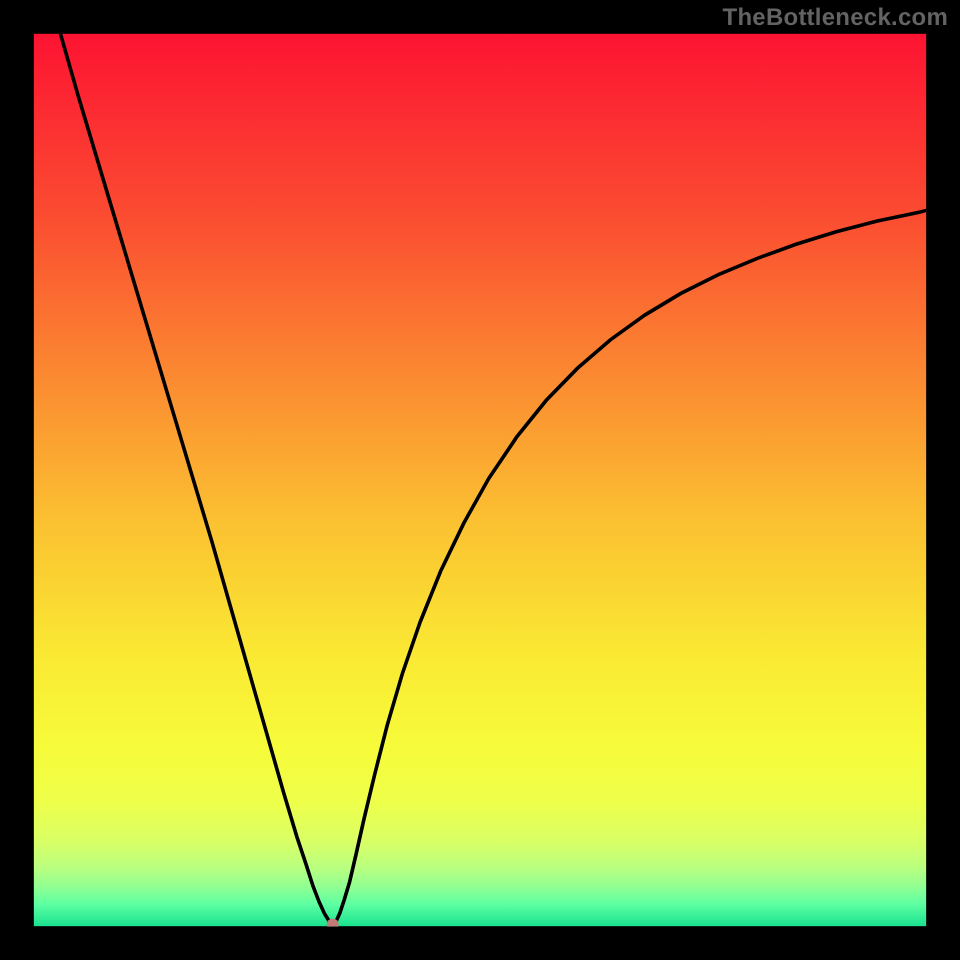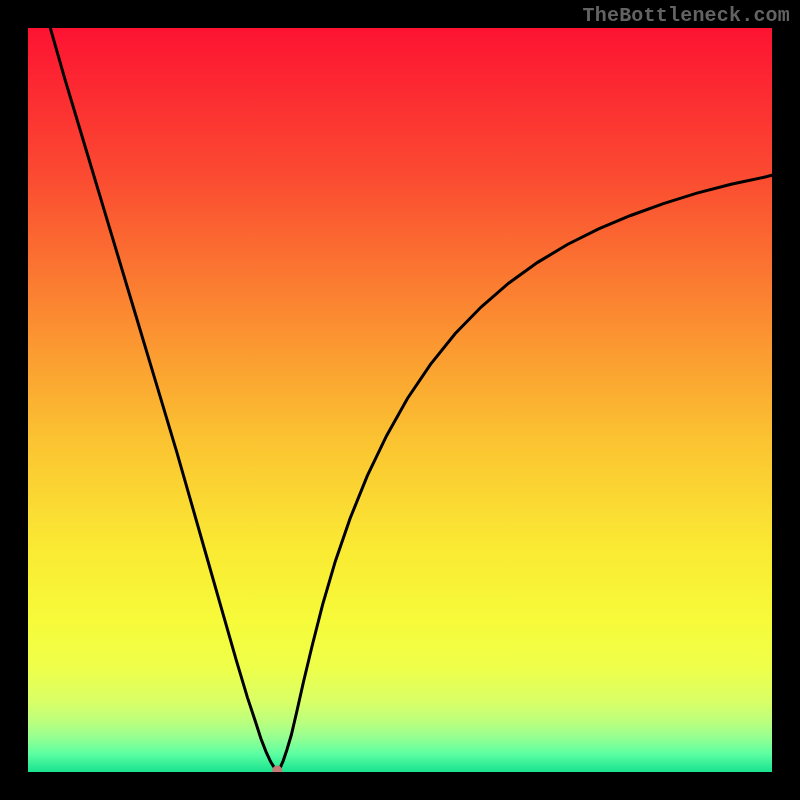--- a/index.html
+++ b/index.html
@@ -9,21 +9,20 @@
     height: 800px;
     background: #000;
     overflow: hidden;
     font-family: Arial, Helvetica, sans-serif;
   }
   .frame {
     position: relative;
     width: 800px;
     height: 800px;
     background: #000;
-    font-family: Liberation Mono, monospace;
   }
   .attribution {
     position: absolute;
     top: 4px;
     right: 10px;
     color: #636363;
     font-size: 20px;
     font-weight: 600;
     letter-spacing: 0.2px;
   }

